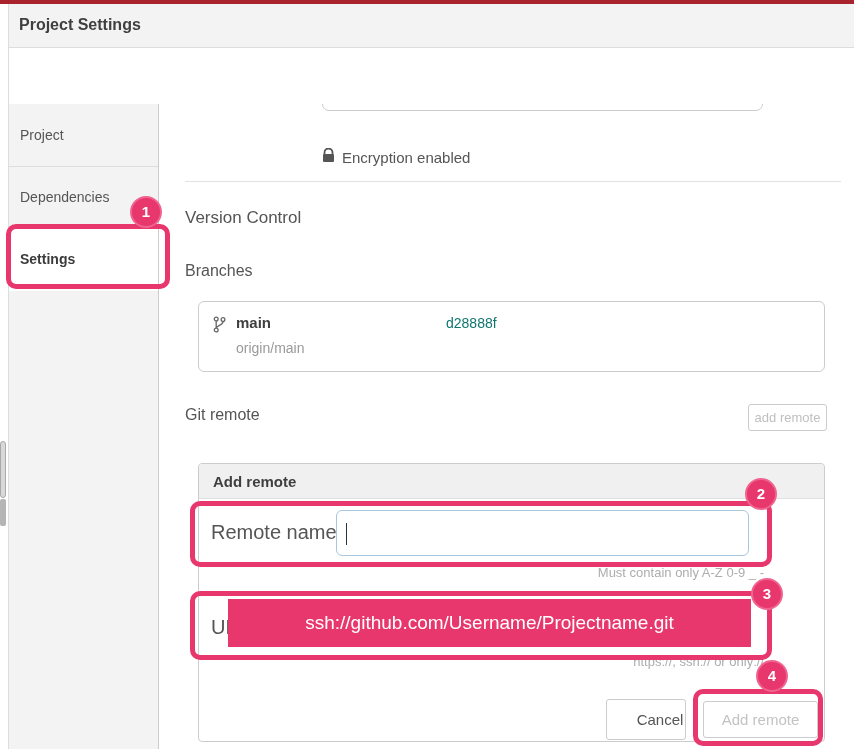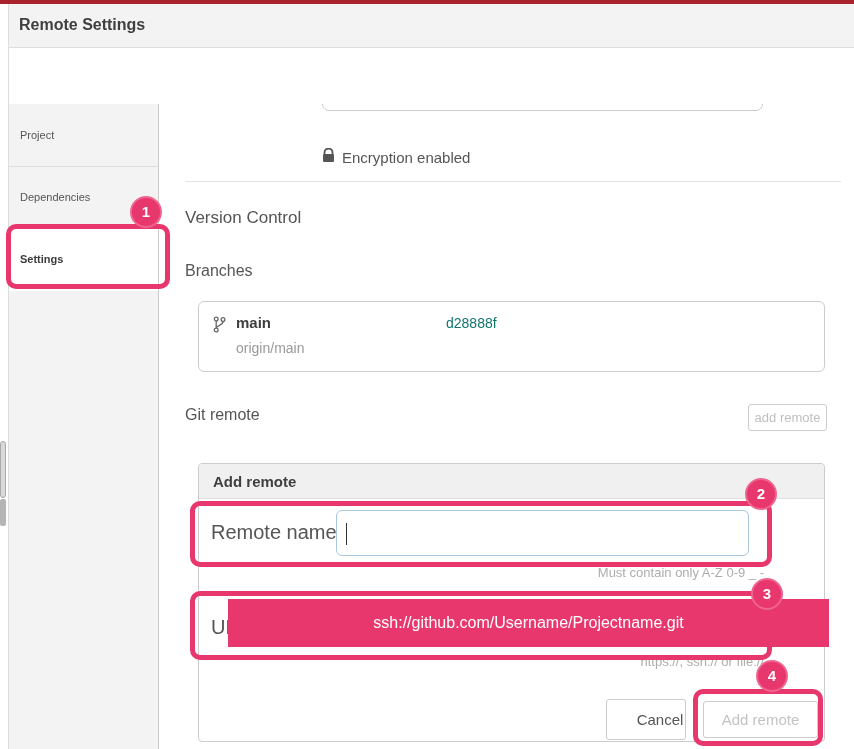--- a/index.html
+++ b/index.html
@@ -16,21 +16,21 @@
   .dialog { position:absolute; left:8px; top:4px; width:846px; height:745px; border-left:1px solid #dddddd; }
   .dialog-header { position:absolute; left:0; top:0; width:100%; height:44px; background:#f3f3f3; border-bottom:1px solid #dddddd; }
   .dialog-title { position:absolute; left:10px; top:12px; font-size:16px; font-weight:bold; color:#3f3f3f; }
   .dialog-toolbar { position:absolute; left:0; top:44px; width:100%; height:55px; background:#f3f3f3; border-bottom:1px solid #bbbbbb; }
   .close-btn { position:absolute; top:12px; right:-14px; width:86px; height:37px; background:#ad1c28; color:#ffffff; font-size:15px; border:none; border-radius:2px; text-align:center; line-height:37px; cursor:pointer; }
 
   .dialog-body { position:absolute; left:0; top:100px; width:846px; height:645px; display:flex; }
 
   
   .sidebar { position:relative; width:150px; height:100%; background:#f3f3f3; border-right:1px solid #cccccc; flex:none; }
-  .side-item { position:relative; width:100%; font-size:11px; color:#555555; padding-left:11px; display:flex; align-items:center; cursor:pointer; }
+  .side-item { position:relative; width:100%; font-size:14px; color:#555555; padding-left:11px; display:flex; align-items:center; cursor:pointer; }
   .side-item.i0 { height:63px; border-bottom:1px solid #dddddd; }
   .side-item.i1 { height:60px; border-bottom:1px solid #dddddd; }
   .side-item.i2 { height:64px; background:#ffffff; font-weight:bold; color:#3b3b3b; }
 
   
   .content { position:relative; flex:1; background:#ffffff; overflow:hidden; }
   .partial-input { position:absolute; left:163px; top:-10px; width:441px; height:17px; background:#ffffff; border:1px solid #cccccc; border-radius:7px; }
   .encryption-row { position:absolute; left:163px; top:44px; display:flex; align-items:center; gap:7px; font-size:15px; color:#555555; }
   .divider { position:absolute; left:26px; top:77px; width:656px; border-top:1px solid #e2e2e2; }
   .h-version { position:absolute; left:26px; top:104px; font-size:17px; color:#555555; }
@@ -49,21 +49,21 @@
   .panel { position:absolute; left:39px; top:359px; width:627px; height:279px; border:1px solid #cccccc; border-radius:4px; background:#ffffff; }
   .panel-header { position:absolute; left:0; top:0; width:100%; height:35px; background:#f0f0f0; border-bottom:1px solid #e0e0e0; border-radius:4px 4px 0 0; }
   .panel-title { position:absolute; left:14px; top:9px; font-size:15px; font-weight:bold; color:#3f3f3f; }
   .field-label { position:absolute; font-size:20px; color:#555555; }
   .remote-name-label { left:12px; top:57px; }
   .remote-name-input { position:absolute; left:137px; top:46px; width:413px; height:46px; border:1px solid #a9c6df; border-radius:6px; background:#ffffff; }
   .text-cursor { position:absolute; left:9px; top:12px; width:1px; height:22px; background:#333333; }
   .hint { position:absolute; font-size:13px; color:#adadad; }
   .hint1 { right:60px; top:101px; }
   .url-label { left:12px; top:152px; }
-  .url-input { position:absolute; left:29px; top:135px; width:601px; height:48px; background:#e8376d; color:#ffffff; font-size:16px; display:flex; align-items:center; justify-content:center; white-space:nowrap; }
+  .url-input { position:absolute; left:29px; top:135px; width:523px; height:48px; background:#e8376d; color:#ffffff; font-size:19px; display:flex; align-items:center; justify-content:center; white-space:nowrap; }
   .hint2 { right:60px; top:190px; }
   .cancel-btn { position:absolute; left:407px; top:235px; width:80px; height:41px; background:#ffffff; border:1px solid #cccccc; border-radius:3px; color:#555555; font-size:15px; cursor:pointer;padding-left:28px; }
   .submit-btn { position:absolute; left:504px; top:237px; width:115px; height:37px; background:#ffffff; border:1px solid #cccccc; border-radius:3px; color:#c3c3c3; font-size:15px; cursor:pointer; }
 
   
   .anno-rect { position:absolute; border:5px solid #e8376d; border-radius:10px; pointer-events:none; }
   .rect1 { left:6px; top:224px; width:164px; height:65px; }
   .rect2 { left:31px; top:397px; width:582px; height:66px; }
   .rect3 { left:31px; top:487px; width:582px; height:69px; }
   .rect4 { left:534px; top:585px; width:130px; height:57px; }
@@ -81,21 +81,21 @@
 
   <div class="top-red-bar"></div>
   <div class="left-gutter">
     <div class="left-scroll-thumb"></div>
     <div class="left-scroll-thumb2"></div>
   </div>
 
   <div class="dialog">
 
     <div class="dialog-header">
-      <div class="dialog-title">Remote Settings</div>
+      <div class="dialog-title">Project Settings</div>
     </div>
 
 
     <div class="dialog-body">
 
       <div class="sidebar">
         <div class="side-item i0">
           <span>Project</span>
         </div>
         <div class="side-item i1">
@@ -148,21 +148,21 @@
           </div>
 
           <div class="field-label remote-name-label">Remote name</div>
           <div class="remote-name-input">
             <div class="text-cursor"></div>
           </div>
           <div class="hint hint1">Must contain only A-Z 0-9 _ -</div>
 
           <div class="field-label url-label">URL</div>
           <div class="url-input">ssh://github.com/Username/Projectname.git</div>
-          <div class="hint hint2">https://, ssh:// or file://</div>
+          <div class="hint hint2">https://, ssh:// or only://</div>
 
           <button class="cancel-btn">Cancel</button>
           <button class="submit-btn">Add remote</button>
         </div>
 
         <div class="anno-rect rect2"></div>
         <div class="anno-badge badge2">2</div>
         <div class="anno-rect rect3"></div>
         <div class="anno-badge badge3">3</div>
         <div class="anno-rect rect4"></div>

